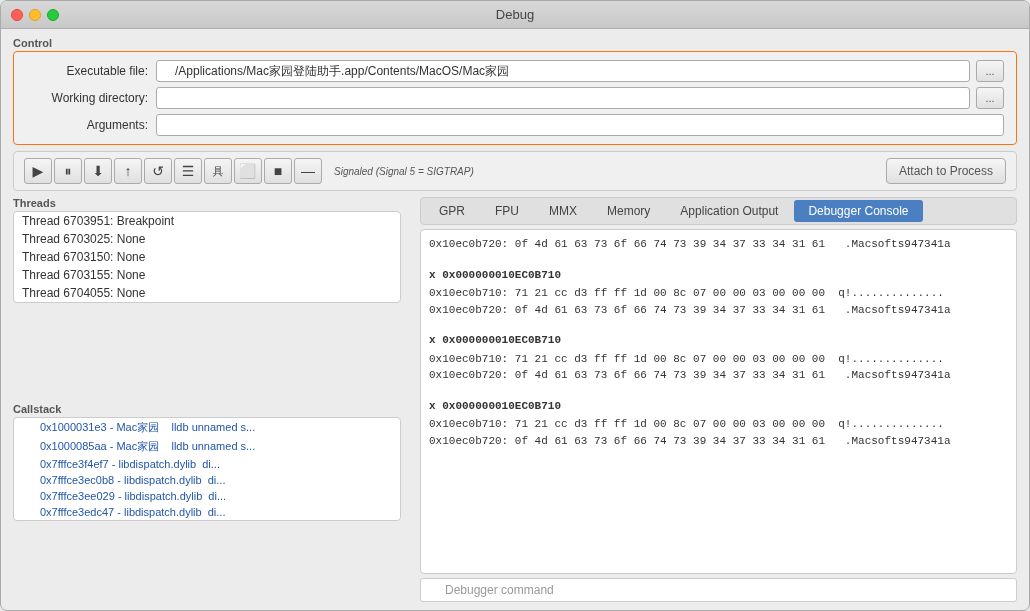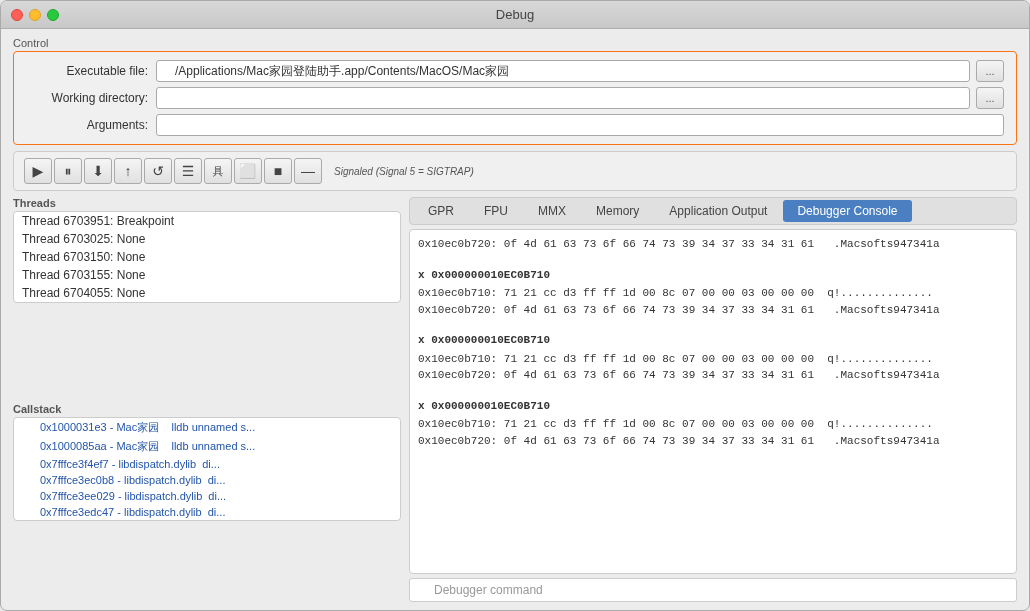--- a/index.html
+++ b/index.html
@@ -53,21 +53,21 @@
     .content {
       flex: 1;
       display: flex;
       flex-direction: column;
       padding: 8px 12px;
       gap: 6px;
     }
     .section-label {
       font-size: 11px;
       color: #555;
-      font-weight: 400;
+      font-weight: 700;
       margin-bottom: 2px;
     }
     .control-section {
       background: #f0f0f0;
       border: 1px solid #f97316;
       border-radius: 4px;
       padding: 8px 12px;
     }
     .form-row {
       display: flex;
@@ -145,21 +145,21 @@
       border: 1px solid #aaa;
       border-radius: 4px;
       cursor: pointer;
       font-size: 12px;
       color: #555;
       height: 26px;
     }
     .lower-section {
       flex: 1;
       display: flex;
-      gap: 8px;
+      gap: 19px;
       overflow: hidden;
       min-height: 0;
     }
     .threads-panel {
       width: 388px;
       display: flex;
       flex-direction: column;
       gap: 6px;
       flex-shrink: 0;
     }
@@ -305,20 +305,21 @@
           <div class="toolbar-btn">⏸</div>
           <div class="toolbar-btn">⬇</div>
           <div class="toolbar-btn">↑</div>
           <div class="toolbar-btn">↺</div>
           <div class="toolbar-btn">☰</div>
           <div class="toolbar-btn" style="font-size:11px;">具</div>
           <div class="toolbar-btn">⬜</div>
           <div class="toolbar-btn">■</div>
           <div class="toolbar-btn">—</div>
           <span class="signal-text">Signaled (Signal 5 = SIGTRAP)</span>
+          <button class="attach-btn">Attach to Process</button>
         </div>
       </div>
     </div>
 
     <div class="lower-section">
 
       <div class="threads-panel">
         <div class="threads-container">
           <div class="panel-title">Threads</div>
           <div class="panel-box">

